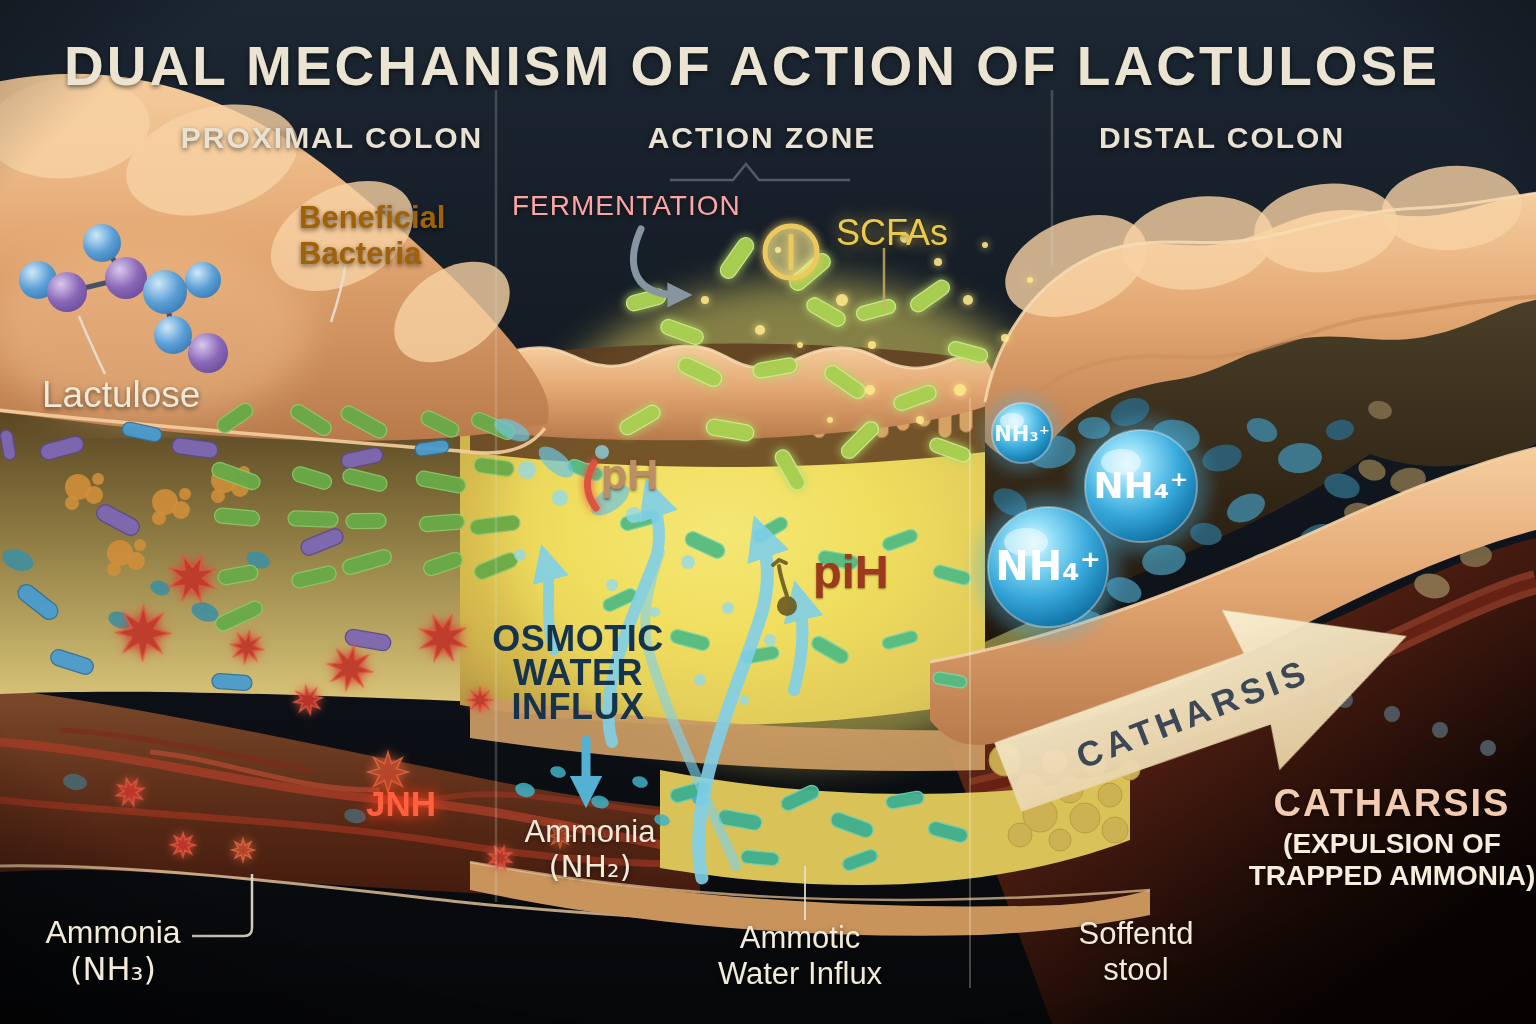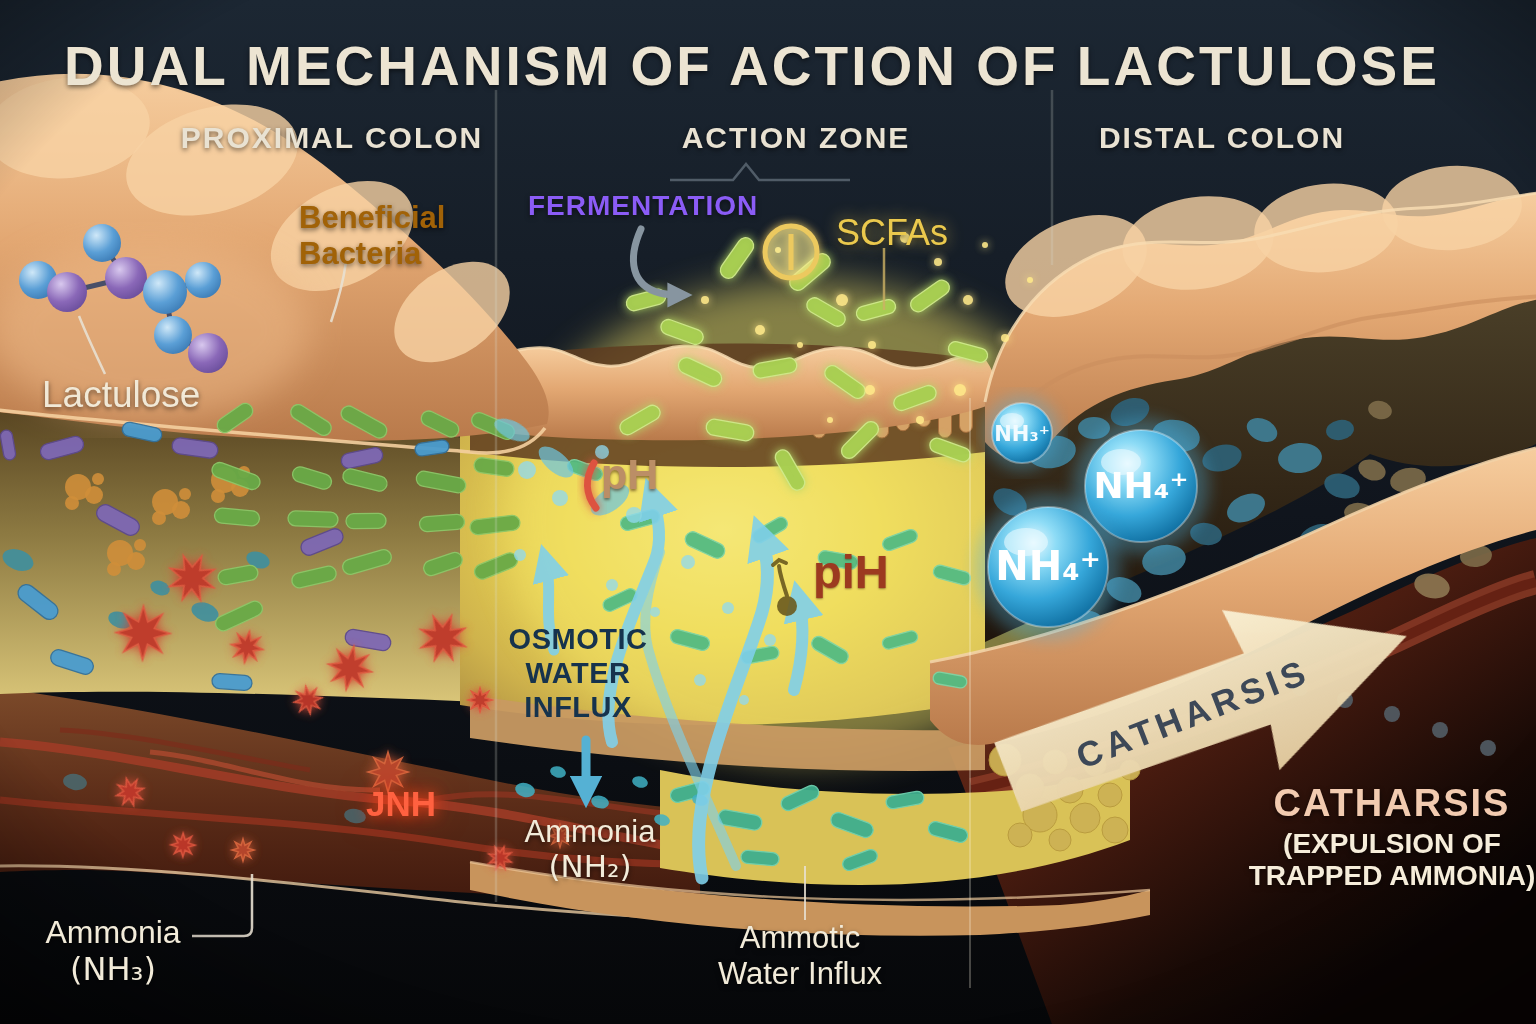--- a/index.html
+++ b/index.html
@@ -5,29 +5,29 @@
   html,body{margin:0;padding:0;background:#000;}
   .stage{position:relative;width:1536px;height:1024px;overflow:hidden;
          background:#0c1016;font-family:"Liberation Sans",sans-serif;}
   .stage svg{position:absolute;left:0;top:0;}
   .lbl{position:absolute;color:#f0e9d8;white-space:nowrap;
        text-shadow:0 2px 5px rgba(0,0,0,.55);}
   .ctr{transform:translateX(-50%);text-align:center;}
   .dv{font-family:"DejaVu Sans",sans-serif;}
   .title{left:752px;top:34px;font-size:55px;font-weight:700;letter-spacing:3px;color:#ece4d2;}
   .sec{font-size:30px;font-weight:700;letter-spacing:2px;color:#e9e2d2;top:121px;}
-  .sec.p{left:332px}.sec.a{left:796px}.sec.d{left:1222px}
+  .sec.p{left:332px}.sec.a{left:762px}.sec.d{left:1222px}
   .benef{left:299px;top:200px;font-size:31px;font-weight:600;color:#a16207;line-height:36px;}
-  .ferm{left:528px;top:190px;font-size:28px;font-weight:700;letter-spacing:1px;color:#8b5cf6;}
+  .ferm{left:512px;top:190px;font-size:28px;font-weight:400;letter-spacing:1px;color:#fca5a5;}
   .scfas{left:836px;top:200px;font-size:36px;font-weight:400;color:#ebc94d;
          text-shadow:0 0 16px rgba(250,215,90,.65),0 2px 4px rgba(0,0,0,.5);margin-top:12px;}
   .lact{left:42px;top:374px;font-size:37px;font-weight:500;color:#f1e9d7;}
   .ph{left:601px;top:450px;font-size:43px;font-weight:600;color:#bb8e66;text-shadow:0 2px 3px rgba(60,30,10,.55);}
   .pih{left:813px;top:544px;font-size:47px;font-weight:700;color:#9c3a20;text-shadow:0 1px 2px rgba(70,20,5,.5);}
-  .osmo{left:578px;top:622px;font-size:29px;font-weight:800;color:#16334d;line-height:34px;
+  .osmo{left:578px;top:622px;font-size:36px;font-weight:800;color:#16334d;line-height:34px;
         letter-spacing:.5px;text-shadow:none;}
   .nh2{left:590px;top:814px;font-size:31px;line-height:35px;color:#f2ebd9;}
   .nh3l{left:113px;top:914px;font-size:32px;line-height:37px;color:#f2ebd9;}
   .ammo{left:800px;top:920px;font-size:31px;line-height:36px;color:#f2ebd9;text-align:center;}
   .stool{left:1136px;top:916px;font-size:31px;line-height:36px;color:#f2ebd9;}
   .cathArrow{left:1078px;top:738px;font-size:35px;font-weight:700;letter-spacing:5px;color:#3d4857;
              transform:rotate(-21deg);transform-origin:left center;text-shadow:none;}
   .cathCap1{left:1392px;top:782px;font-size:38px;font-weight:600;letter-spacing:2px;color:#f2cbb0;}
   .cathCap2{left:1392px;top:828px;font-size:28px;font-weight:600;color:#f6edda;}
   .cathCap3{left:1392px;top:860px;font-size:28px;font-weight:600;color:#f6edda;}
@@ -564,20 +564,24 @@
 <div class="lbl nh3l ctr">
   <div>Ammonia</div>
   <div class="dv">(NH₃)</div>
 </div>
 
 <div class="lbl ammo ctr">
   <div>Ammotic</div>
   <div>Water Influx</div>
 </div>
 
+<div class="lbl stool ctr">
+  <div>Soffentd</div>
+  <div>stool</div>
+</div>
 
 <div class="lbl cathArrow">CATHARSIS</div>
 <div class="lbl cathCap1 ctr">CATHARSIS</div>
 <div class="lbl cathCap2 ctr">(EXPULSION OF</div>
 <div class="lbl cathCap3 ctr">TRAPPED AMMONIA)</div>
 <div class="lbl jnh">JNH</div>
 
 </div>
 
 </body></html>

